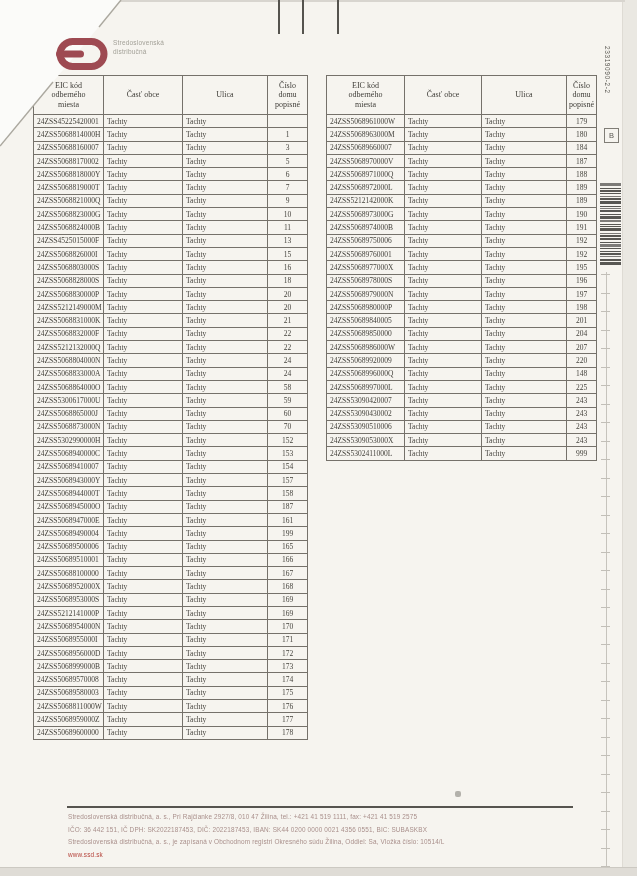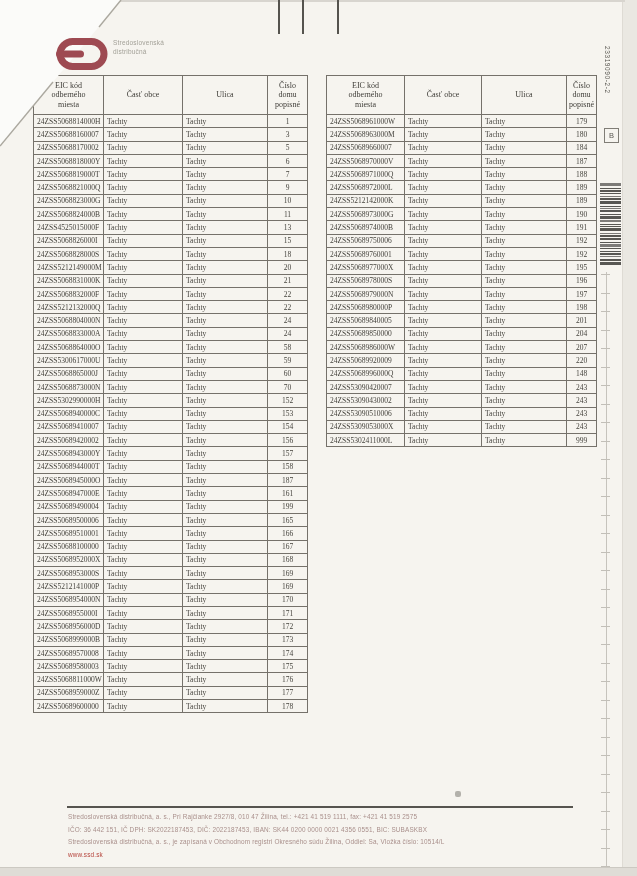--- a/index.html
+++ b/index.html
@@ -75,20 +75,26 @@
 miesta</th>
           <th>Časť obce</th>
           <th>Ulica</th>
           <th>Číslo
 domu
 popisné</th>
         </tr>
       </thead>
       <tbody>
         <tr>
+          <td>24ZSS45225420001</td>
+          <td>Tachty</td>
+          <td>Tachty</td>
+          <td class="num"></td>
+        </tr>
+        <tr>
           <td>24ZSS5068814000H</td>
           <td>Tachty</td>
           <td>Tachty</td>
           <td class="num">1</td>
         </tr>
         <tr>
           <td>24ZSS50688160007</td>
           <td>Tachty</td>
           <td>Tachty</td>
           <td class="num">3</td>
@@ -135,26 +141,38 @@
           <td>Tachty</td>
           <td class="num">13</td>
         </tr>
         <tr>
           <td>24ZSS5068826000I</td>
           <td>Tachty</td>
           <td>Tachty</td>
           <td class="num">15</td>
         </tr>
         <tr>
+          <td>24ZSS5068803000S</td>
+          <td>Tachty</td>
+          <td>Tachty</td>
+          <td class="num">16</td>
+        </tr>
+        <tr>
           <td>24ZSS5068828000S</td>
           <td>Tachty</td>
           <td>Tachty</td>
           <td class="num">18</td>
         </tr>
         <tr>
+          <td>24ZSS5068830000P</td>
+          <td>Tachty</td>
+          <td>Tachty</td>
+          <td class="num">20</td>
+        </tr>
+        <tr>
           <td>24ZSS5212149000M</td>
           <td>Tachty</td>
           <td>Tachty</td>
           <td class="num">20</td>
         </tr>
         <tr>
           <td>24ZSS5068831000K</td>
           <td>Tachty</td>
           <td>Tachty</td>
           <td class="num">21</td>
@@ -217,26 +235,20 @@
           <td>24ZSS5068940000C</td>
           <td>Tachty</td>
           <td>Tachty</td>
           <td class="num">153</td>
         </tr>
         <tr>
           <td>24ZSS50689410007</td>
           <td>Tachty</td>
           <td>Tachty</td>
           <td class="num">154</td>
-        </tr>
-        <tr>
-          <td>24ZSS50689420002</td>
-          <td>Tachty</td>
-          <td>Tachty</td>
-          <td class="num">156</td>
         </tr>
         <tr>
           <td>24ZSS5068943000Y</td>
           <td>Tachty</td>
           <td>Tachty</td>
           <td class="num">157</td>
         </tr>
         <tr>
           <td>24ZSS5068944000T</td>
           <td>Tachty</td>
@@ -486,20 +498,26 @@
           <td>24ZSS50689920009</td>
           <td>Tachty</td>
           <td>Tachty</td>
           <td class="num">220</td>
         </tr>
         <tr>
           <td>24ZSS5068996000Q</td>
           <td>Tachty</td>
           <td>Tachty</td>
           <td class="num">148</td>
+        </tr>
+        <tr>
+          <td>24ZSS5068997000L</td>
+          <td>Tachty</td>
+          <td>Tachty</td>
+          <td class="num">225</td>
         </tr>
         <tr>
           <td>24ZSS53090420007</td>
           <td>Tachty</td>
           <td>Tachty</td>
           <td class="num">243</td>
         </tr>
         <tr>
           <td>24ZSS53090430002</td>
           <td>Tachty</td>

